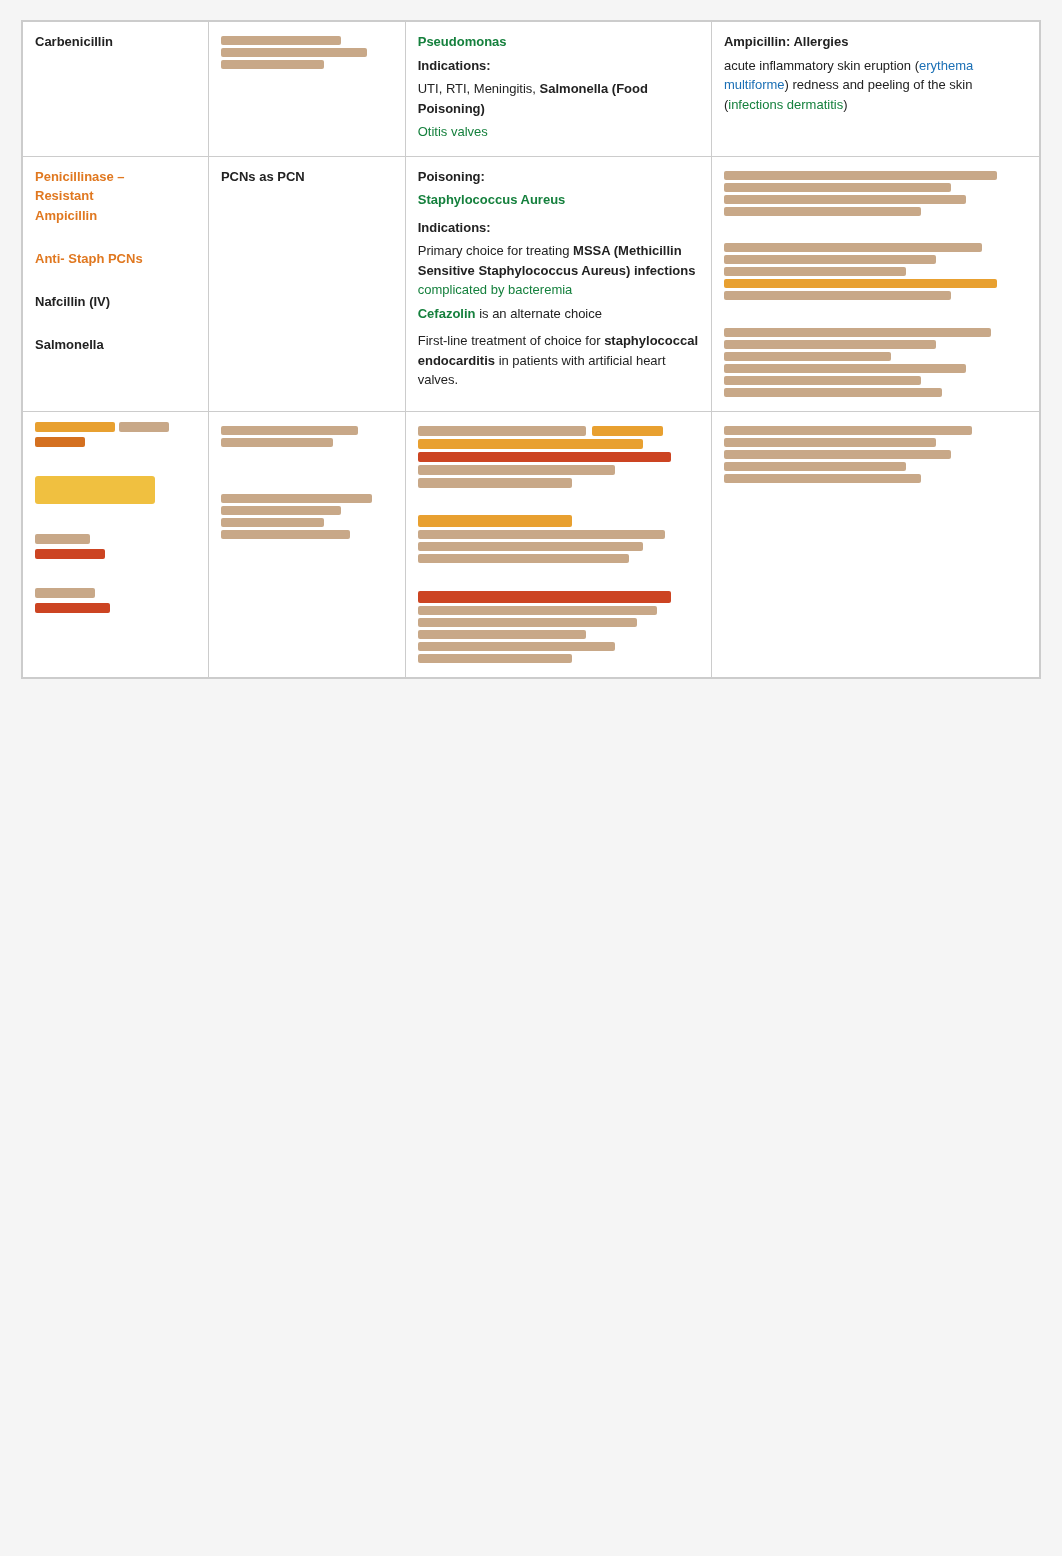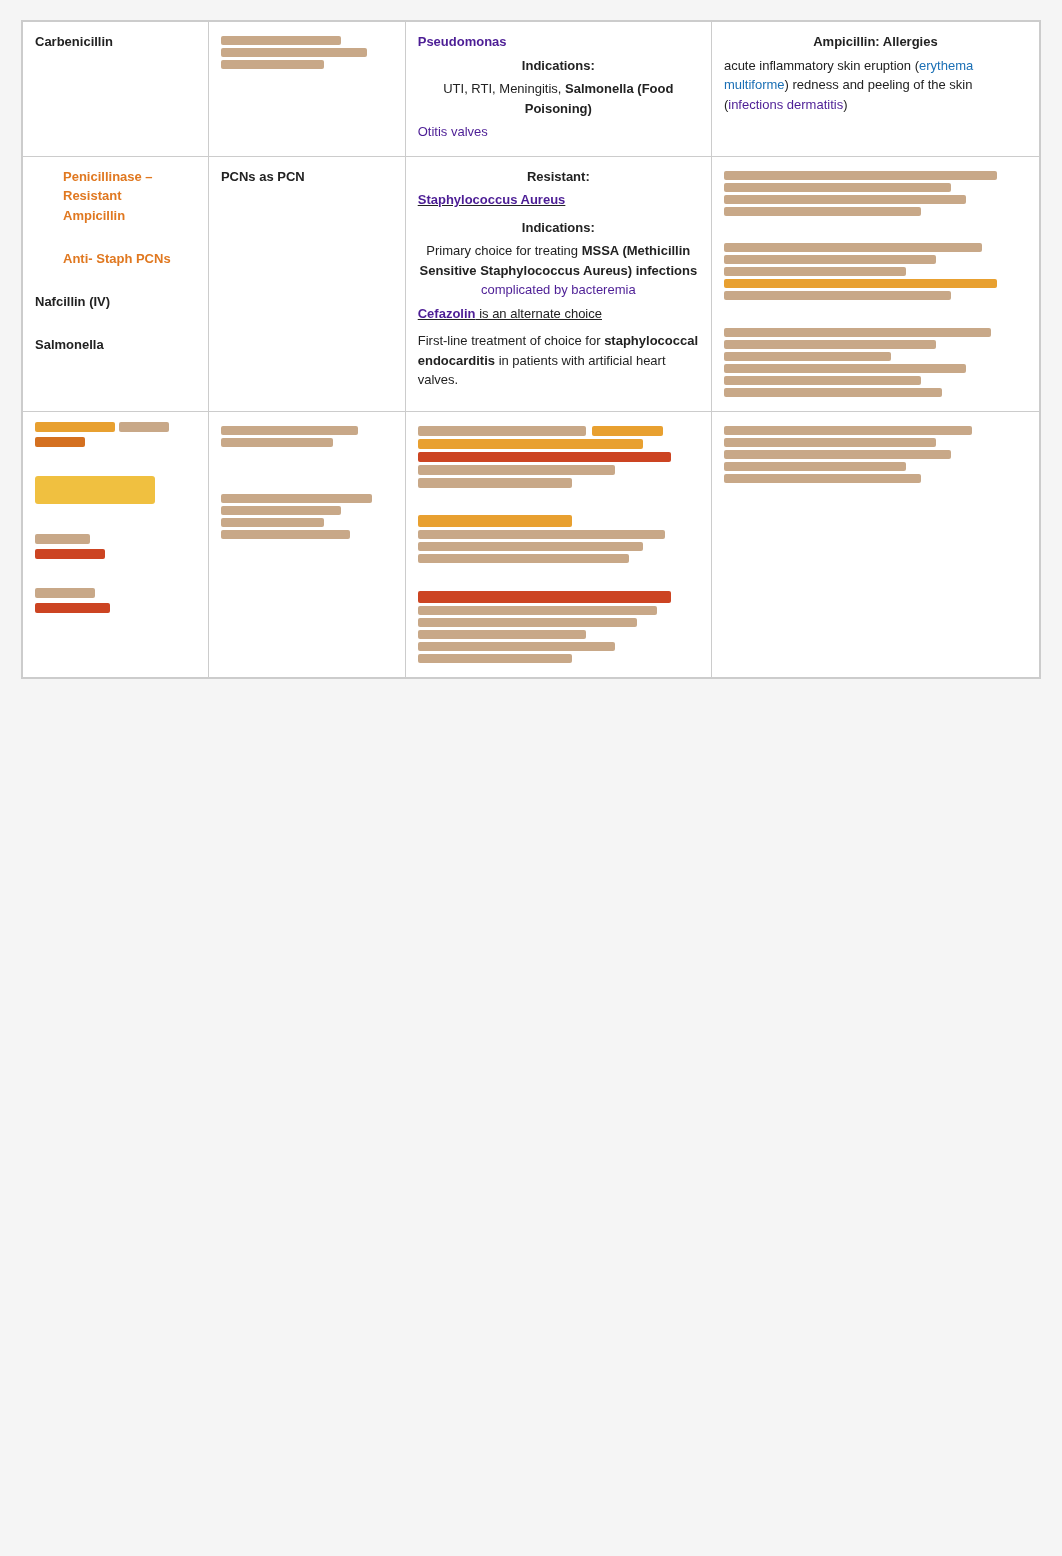--- a/index.html
+++ b/index.html
@@ -26,22 +26,22 @@
       vertical-align: top;
       padding: 10px 12px;
       line-height: 1.5;
     }
     .col-drug { width: 170px; }
     .col-mechanism { width: 180px; }
     .col-organisms { width: 280px; }
     .col-adverse { width: 300px; }
 
     .drug-name { font-weight: bold; font-size: 13px; }
-    .orange-link { color: #e07820; font-weight: bold; margin-left: 28px; }
-    .orange-text { color: #4c1d95; }
+    .orange-link { color: #e07820; font-weight: bold; }
+    .orange-text { color: #15803d; }
     .blue-text { color: #1a6fb5; }
     .bold { font-weight: bold; }
 
     .blur-row {
       display: flex;
       flex-direction: column;
       gap: 3px;
       margin: 4px 0;
     }
     .blur-line {
@@ -54,22 +54,22 @@
     .blur-line.red { background: #cc4422; }
     .blur-line.dark-orange { background: #d47020; }
 
     .bottom-section-drug {
       display: flex;
       flex-direction: column;
       gap: 5px;
     }
 
     p { margin-bottom: 4px; }
-    .mb4 { margin-bottom: 4px; text-align: center; }
-    .mb8 { margin-bottom: 8px; text-decoration: underline; }
+    .mb4 { margin-bottom: 4px; }
+    .mb8 { margin-bottom: 8px; }
   </style>
 </head>
 <body>
 
 <div class="page-wrapper">
   <table>
 
     <tbody>
         <tr>
       <td class="col-drug">
@@ -126,21 +126,21 @@
           <span class="drug-name">Salmonella</span>
         </p>
       </td>
       <td class="col-mechanism">
         <p>
           <span class="bold">PCNs as PCN</span>
         </p>
       </td>
       <td class="col-organisms">
         <p class="mb4">
-          <span class="bold">Resistant:</span>
+          <span class="bold">Poisoning:</span>
         </p>
         <p class="mb8">
           <span class="orange-text bold">Staphylococcus Aureus</span>
         </p>
         <p class="mb4">
           <span class="bold">Indications:</span>
         </p>
         <p class="mb4">
           Primary choice for treating <span class="bold">MSSA (Methicillin Sensitive Staphylococcus Aureus) infections</span>
           <span class="orange-text"> complicated by bacteremia</span>

